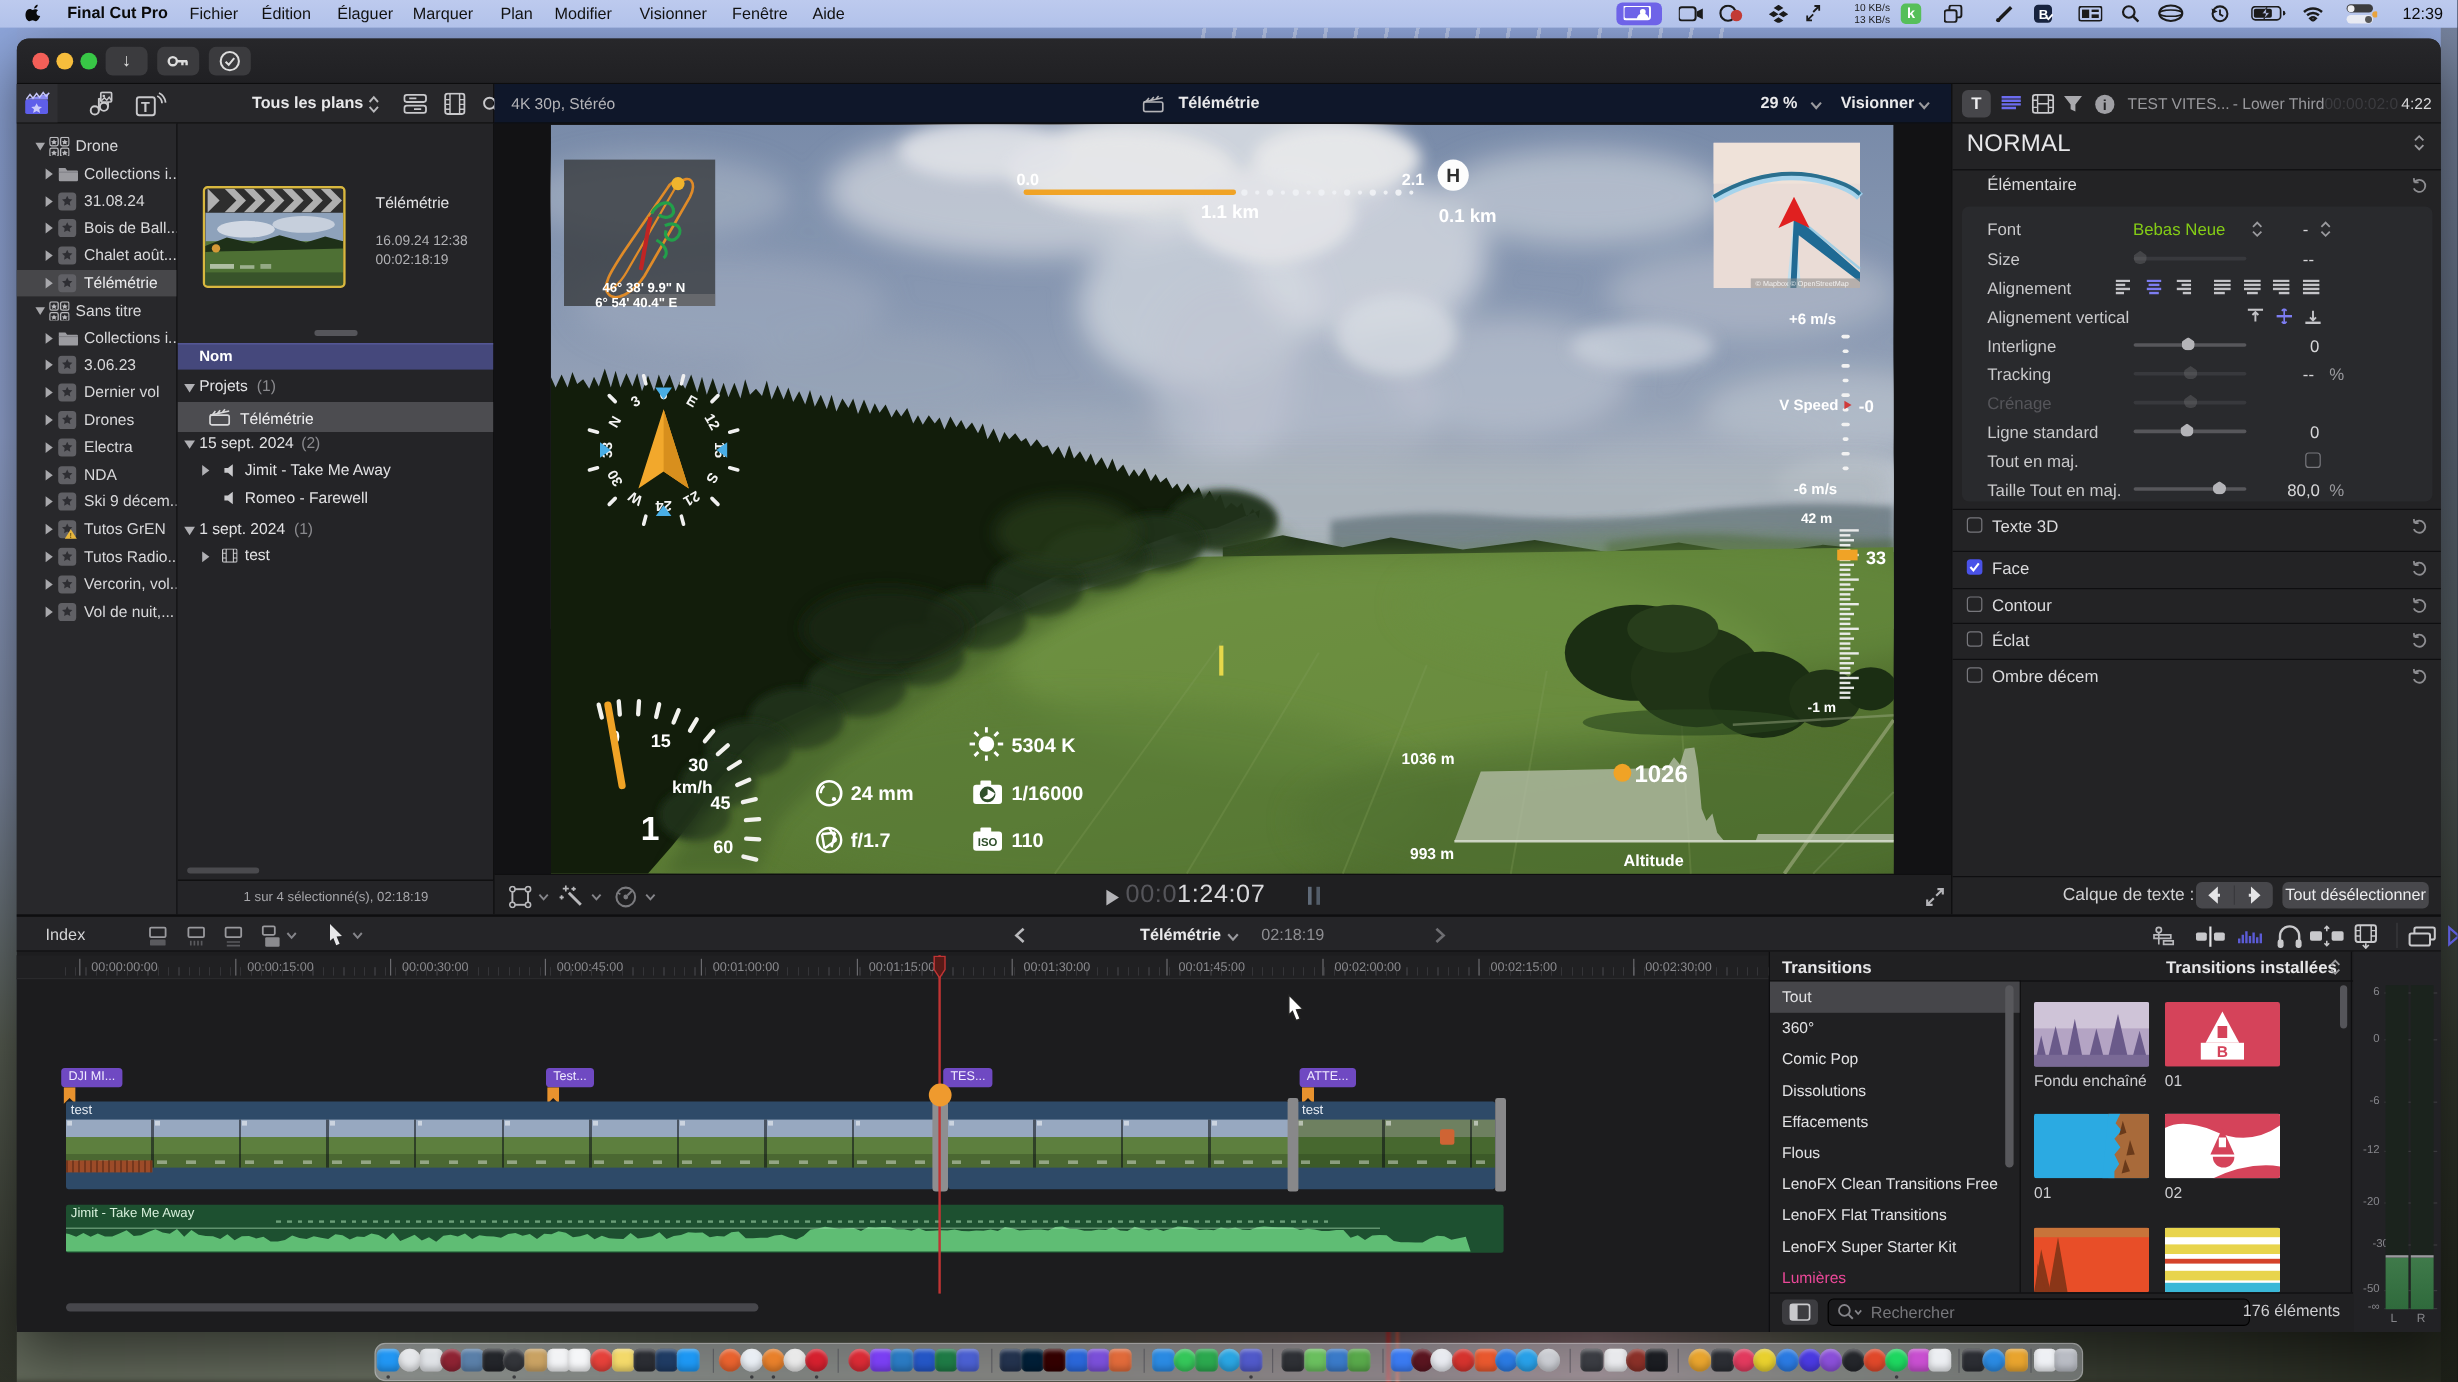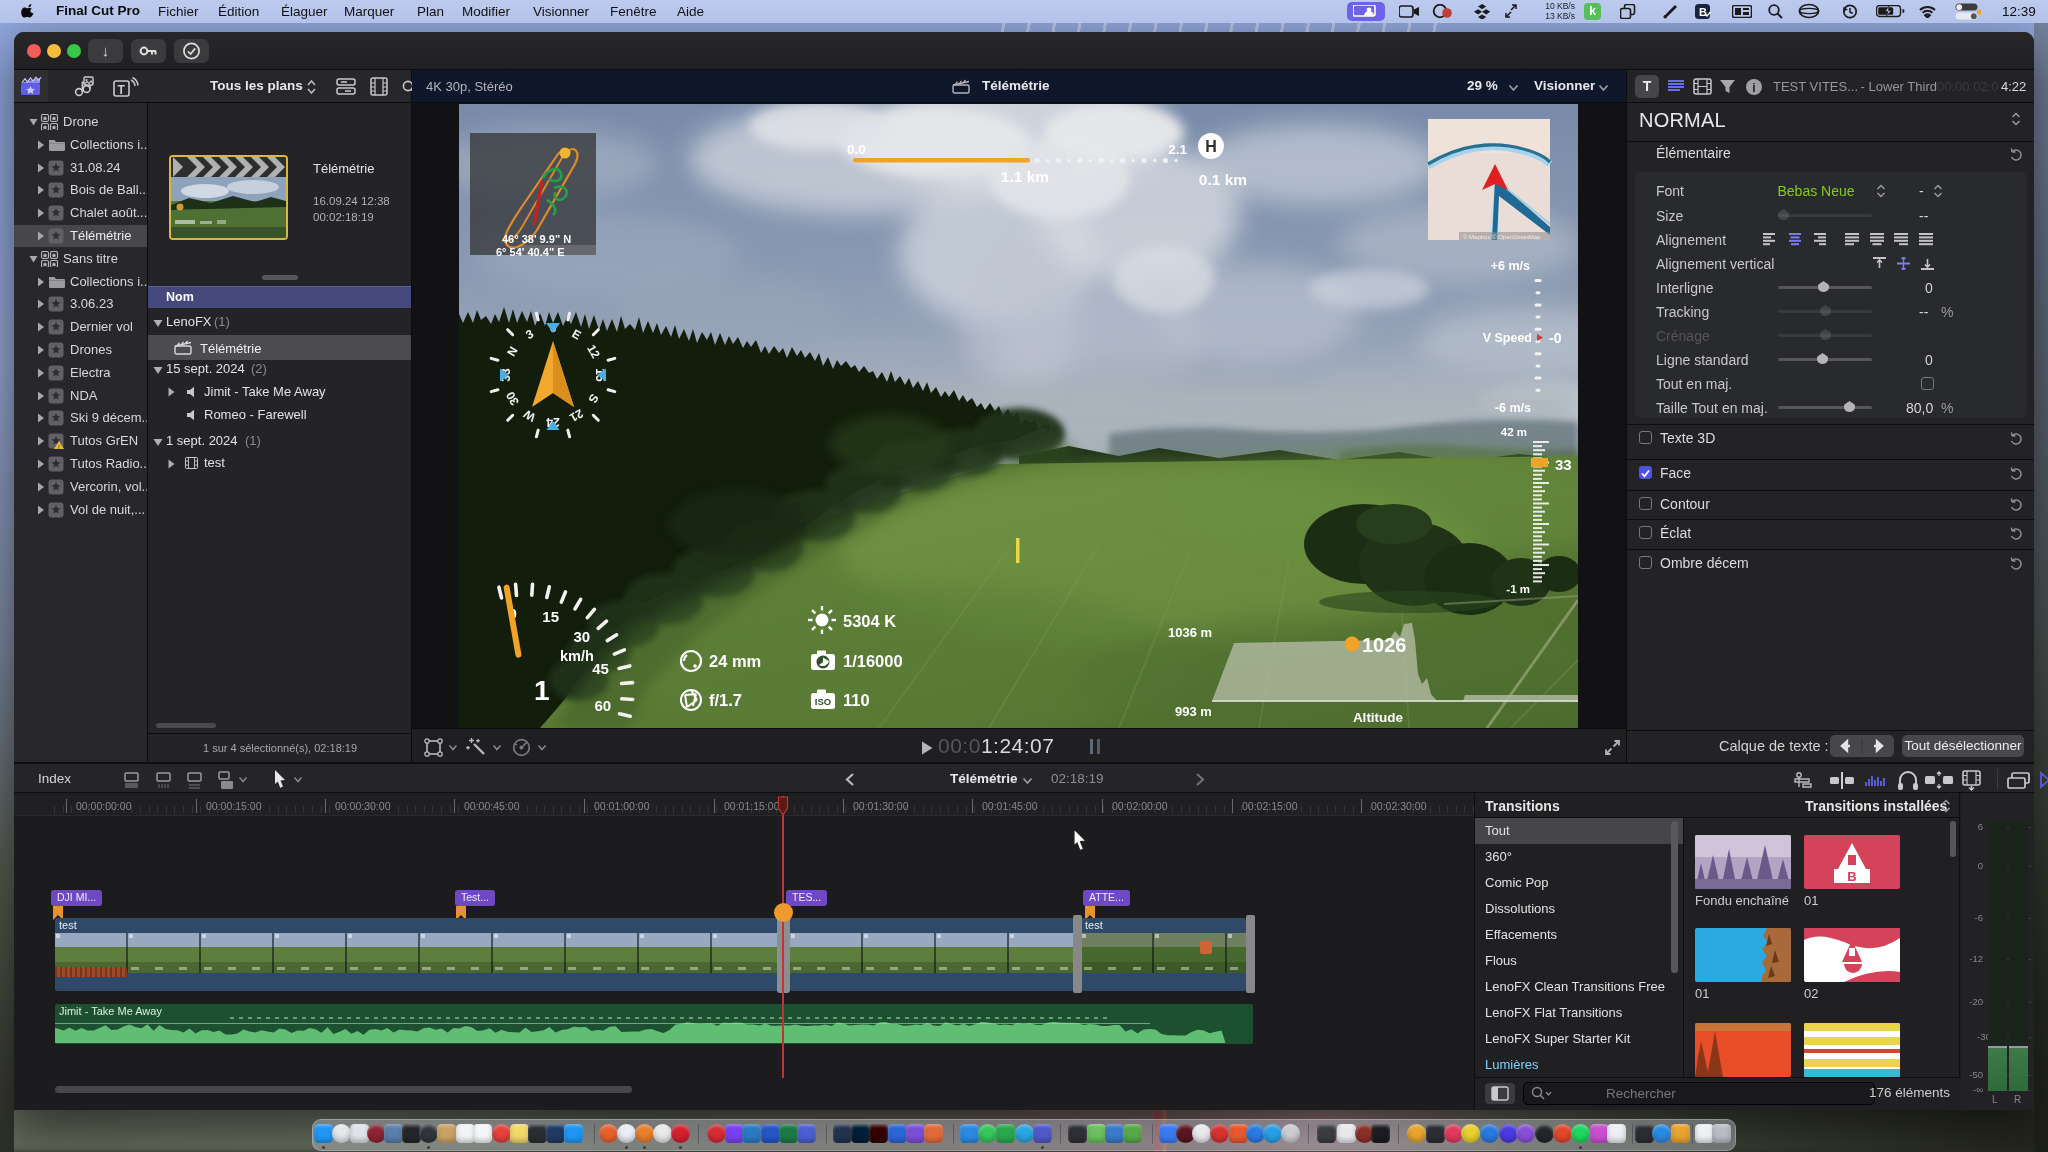--- a/index.html
+++ b/index.html
@@ -401,21 +401,21 @@
   <span class="ab" style="left:165px;top:108px;font-size:11.5px;color:#b2b2b5;">00:02:18:19</span>
   <div class="ab" style="left:114px;top:172px;width:36px;height:5px;border-radius:3px;background:#55555a;"></div>
 
   <div class="ab" style="left:0;top:183px;width:264px;height:22px;background:#45487c;border-top:1px solid #5a5da0;">
       <span class="ab" style="left:18px;top:3px;font-size:12.5px;font-weight:bold;color:#fff;">Nom</span>
     </div>
 
   <svg class="ab" style="left:5px;top:215px;" width="10" height="10">
       <path d="M0.5 2 L9.5 2 L5 9z" fill="#b0b0b4"></path>
     </svg>
-  <span class="ab" style="left:18px;top:211px;font-size:13px;color:#e2e2e4;">LenoFX</span> 
+  <span class="ab" style="left:18px;top:211px;font-size:13px;color:#e2e2e4;">Projets</span> 
     <span class="ab" style="left:66px;top:211px;font-size:13px;color:#8a8a8e;">(1)</span>
   <div class="ab" style="left:0;top:232px;width:264px;height:25px;background:#4c4c50;"></div>
   <svg class="ab" style="left:26px;top:237px;" width="20" height="15">
       <rect x="1" y="6" width="16" height="8" rx="1.5" fill="none" stroke="#d8d8da" stroke-width="1.4"></rect>
       <path d="M1 6 L17 2.5 M3 5.6 l2.5-3 M7 4.8 l2.5-3 M11 4 l2.5-3" stroke="#d8d8da" stroke-width="1.3" fill="none"></path>
     </svg>
   <span class="ab" style="left:52px;top:238px;font-size:13px;color:#f0f0f2;">Télémétrie</span>
   <svg class="ab" style="left:5px;top:262px;" width="10" height="10">
       <path d="M0.5 2 L9.5 2 L5 9z" fill="#b0b0b4"></path>
     </svg>
@@ -1078,21 +1078,21 @@
     <div class="ab" style="left:0;top:25px;width:208px;height:26px;background:#46464a;"></div>
     <span class="ab" style="left:10px;top:30px;font-size:13px;color:#e2e2e4;">Tout</span>
     <span class="ab" style="left:10px;top:56px;font-size:13px;color:#e2e2e4;">360°</span>
     <span class="ab" style="left:10px;top:82px;font-size:13px;color:#e2e2e4;">Comic Pop</span>
     <span class="ab" style="left:10px;top:108px;font-size:13px;color:#e2e2e4;">Dissolutions</span>
     <span class="ab" style="left:10px;top:134px;font-size:13px;color:#e2e2e4;">Effacements</span>
     <span class="ab" style="left:10px;top:160px;font-size:13px;color:#e2e2e4;">Flous</span>
     <span class="ab" style="left:10px;top:186px;font-size:13px;color:#e2e2e4;">LenoFX Clean Transitions Free</span>
     <span class="ab" style="left:10px;top:212px;font-size:13px;color:#e2e2e4;">LenoFX Flat Transitions</span>
     <span class="ab" style="left:10px;top:238px;font-size:13px;color:#e2e2e4;">LenoFX Super Starter Kit</span>
-    <span class="ab" style="left:10px;top:264px;font-size:13px;color:#7dd3fc;">Lumières</span>
+    <span class="ab" style="left:10px;top:264px;font-size:13px;color:#ec4899;">Lumières</span>
     <div class="ab" style="left:196px;top:28px;width:7px;height:152px;border-radius:4px;background:#58585c;"></div>
     <div class="ab" style="left:220px;top:42px;width:96px;height:54px;border-radius:2px;overflow:hidden;"><svg width="96" height="54">
         <rect width="96" height="54" fill="#b4a4c4"></rect>
         <rect width="96" height="22" fill="#cfc4d8"></rect>
         <g fill="#6a5a8a">
           <path d="M10 54 L18 20 L26 54z"></path>
           <path d="M26 54 L34 14 L42 54z"></path>
           <path d="M44 54 L52 22 L60 54z"></path>
           <path d="M60 54 L70 10 L80 54z"></path>
           <path d="M80 54 L88 24 L96 54z"></path>
@@ -1147,21 +1147,21 @@
     <div class="ab" style="left:10px;top:290px;width:30px;height:21px;background:#3c3c40;border-radius:4px;"><svg width="30" height="21">
         <rect x="7" y="4" width="16" height="13" rx="2" fill="none" stroke="#c9c9cc" stroke-width="1.4"></rect>
         <rect x="7" y="4" width="6" height="13" fill="#c9c9cc"></rect>
       </svg></div>
     <div class="ab" style="left:48px;top:289px;width:352px;height:23px;background:#19191b;border:1px solid #000;border-radius:5px;"></div>
     <svg class="ab" style="left:56px;top:293px;" width="22" height="15">
       <circle cx="6" cy="6" r="4.5" fill="none" stroke="#85858a" stroke-width="1.5"></circle>
       <path d="M9.3 9.3 L13 13" stroke="#85858a" stroke-width="1.6"></path>
       <path d="M15 6 l2.5 3 2.5-3" stroke="#85858a" stroke-width="1.4" fill="none"></path>
     </svg>
-    <span class="ab" style="left:84px;top:293px;font-size:13.5px;color:#77777b;margin-left:47px;">Rechercher</span>
+    <span class="ab" style="left:84px;top:293px;font-size:13.5px;color:#77777b;">Rechercher</span>
     <span class="ab" style="left:394px;top:292px;font-size:13.5px;color:#cdcdd0;">176 éléments</span>
   </div><div class="ab" style="left:1961px;top:793px;width:73px;height:317px;background:#222225;">
     <span class="ab" style="left:0px;top:28px;width:22px;text-align:right;font-size:9.5px;color:#85858a;">6</span>
     <div class="ab" style="left:26px;top:34px;width:44px;height:1px;background:#3a3a3e;"></div>
     <span class="ab" style="left:0px;top:67px;width:22px;text-align:right;font-size:9.5px;color:#85858a;">0</span>
     <div class="ab" style="left:26px;top:73px;width:44px;height:1px;background:#3a3a3e;"></div>
     <span class="ab" style="left:0px;top:119px;width:22px;text-align:right;font-size:9.5px;color:#85858a;">-6</span>
     <div class="ab" style="left:26px;top:125px;width:44px;height:1px;background:#3a3a3e;"></div>
     <span class="ab" style="left:0px;top:160px;width:22px;text-align:right;font-size:9.5px;color:#85858a;">-12</span>
     <div class="ab" style="left:26px;top:166px;width:44px;height:1px;background:#3a3a3e;"></div>

